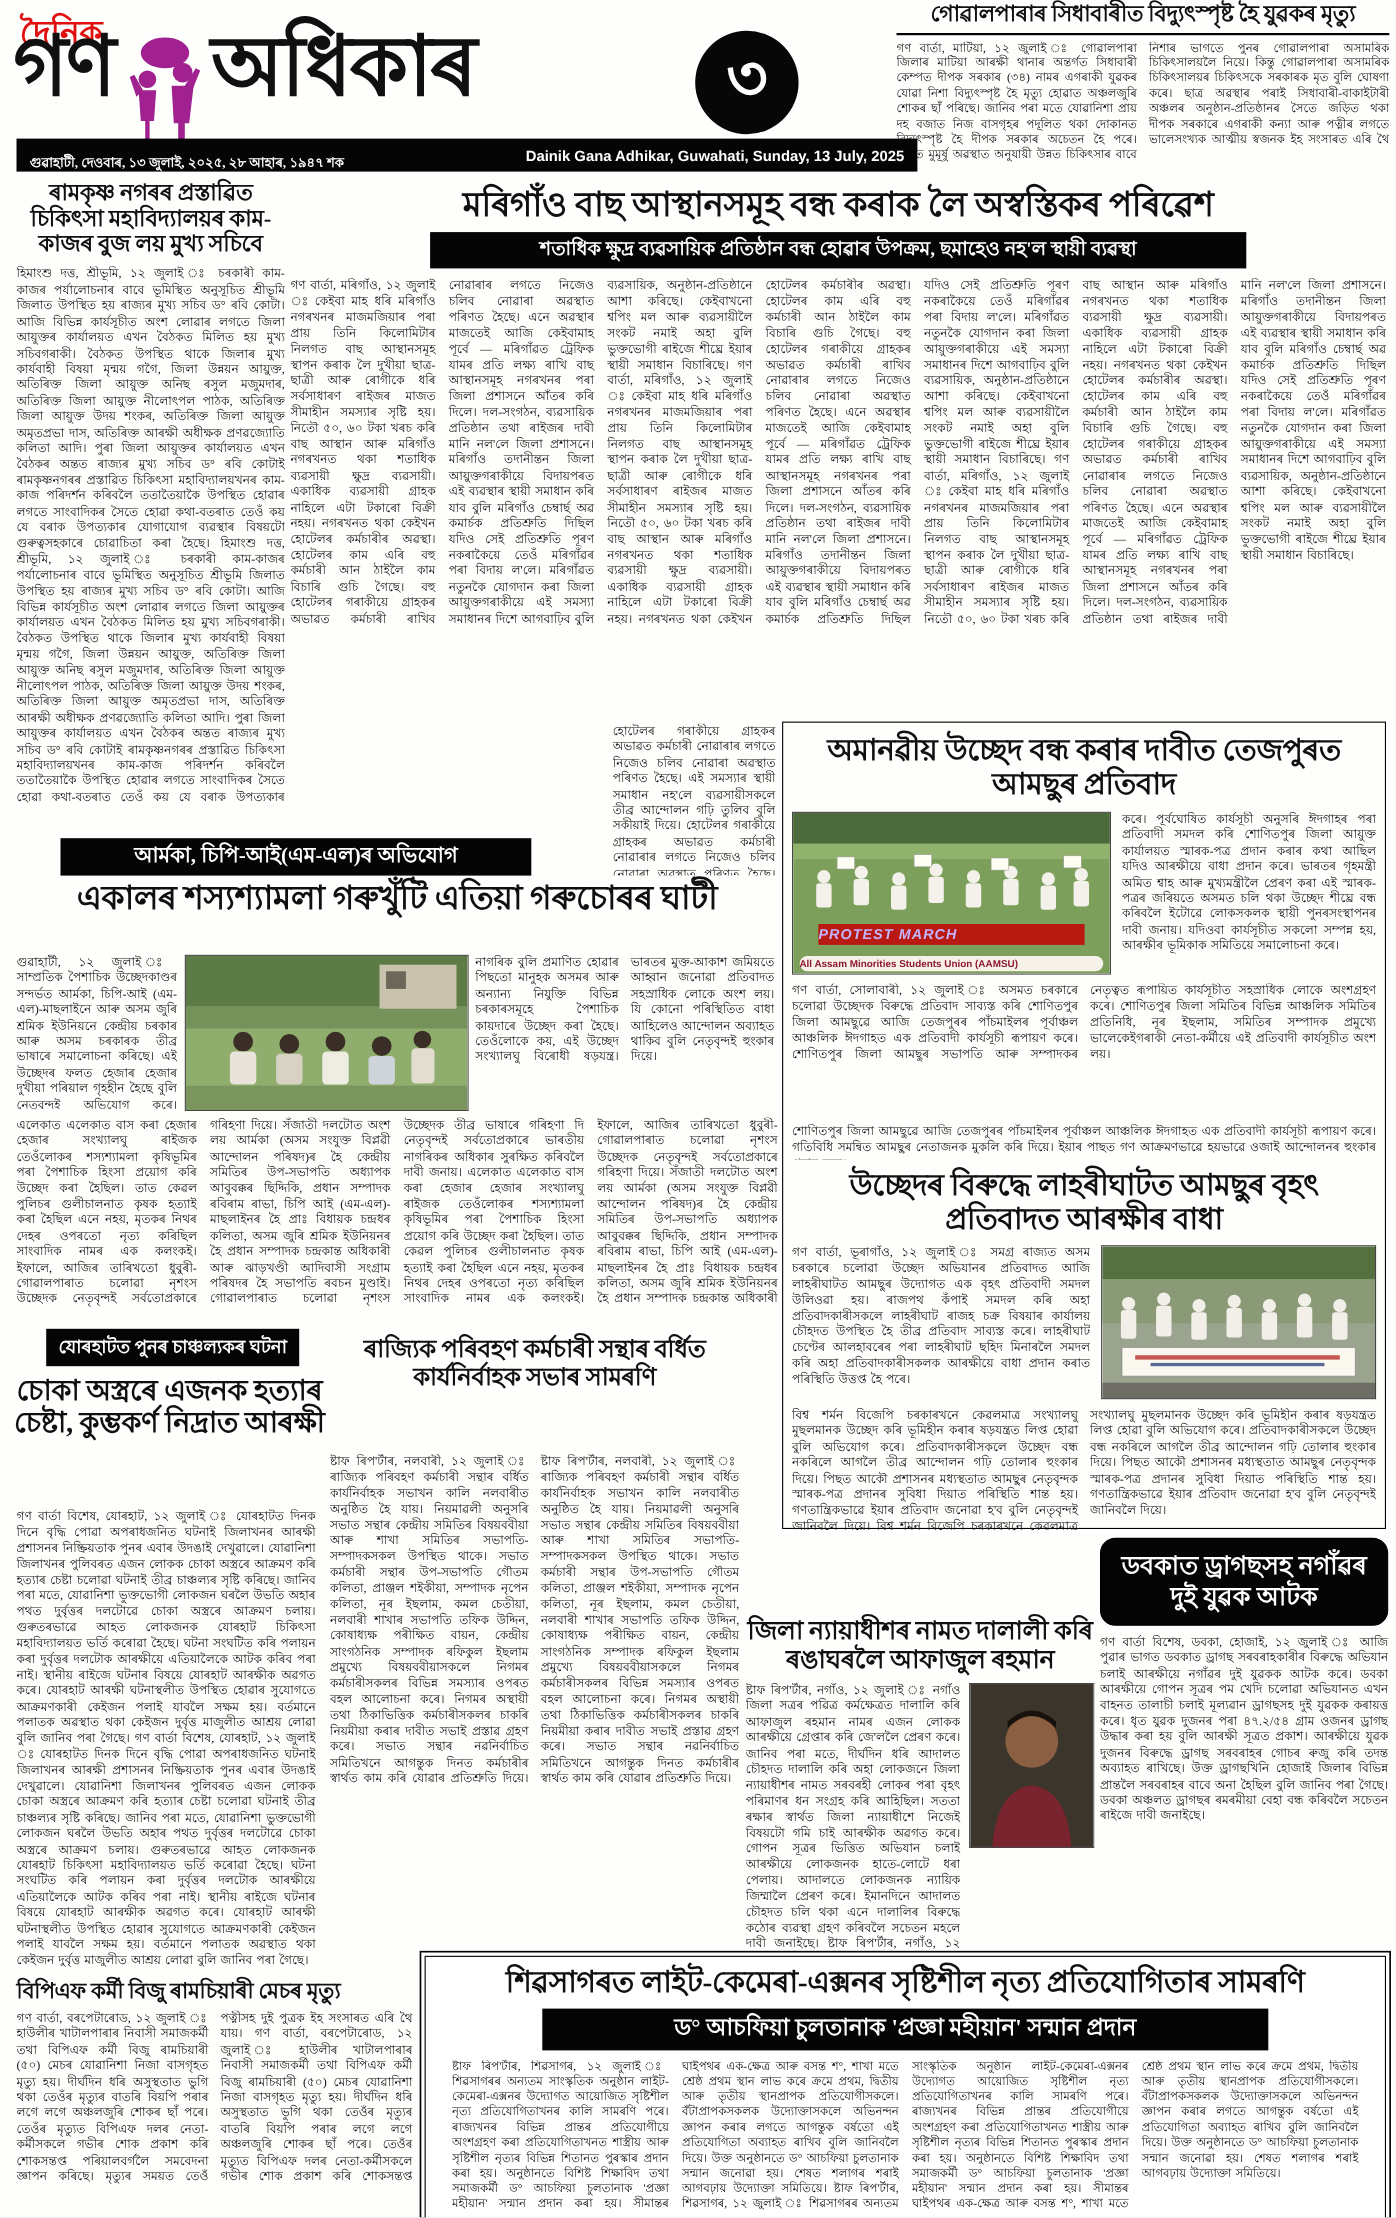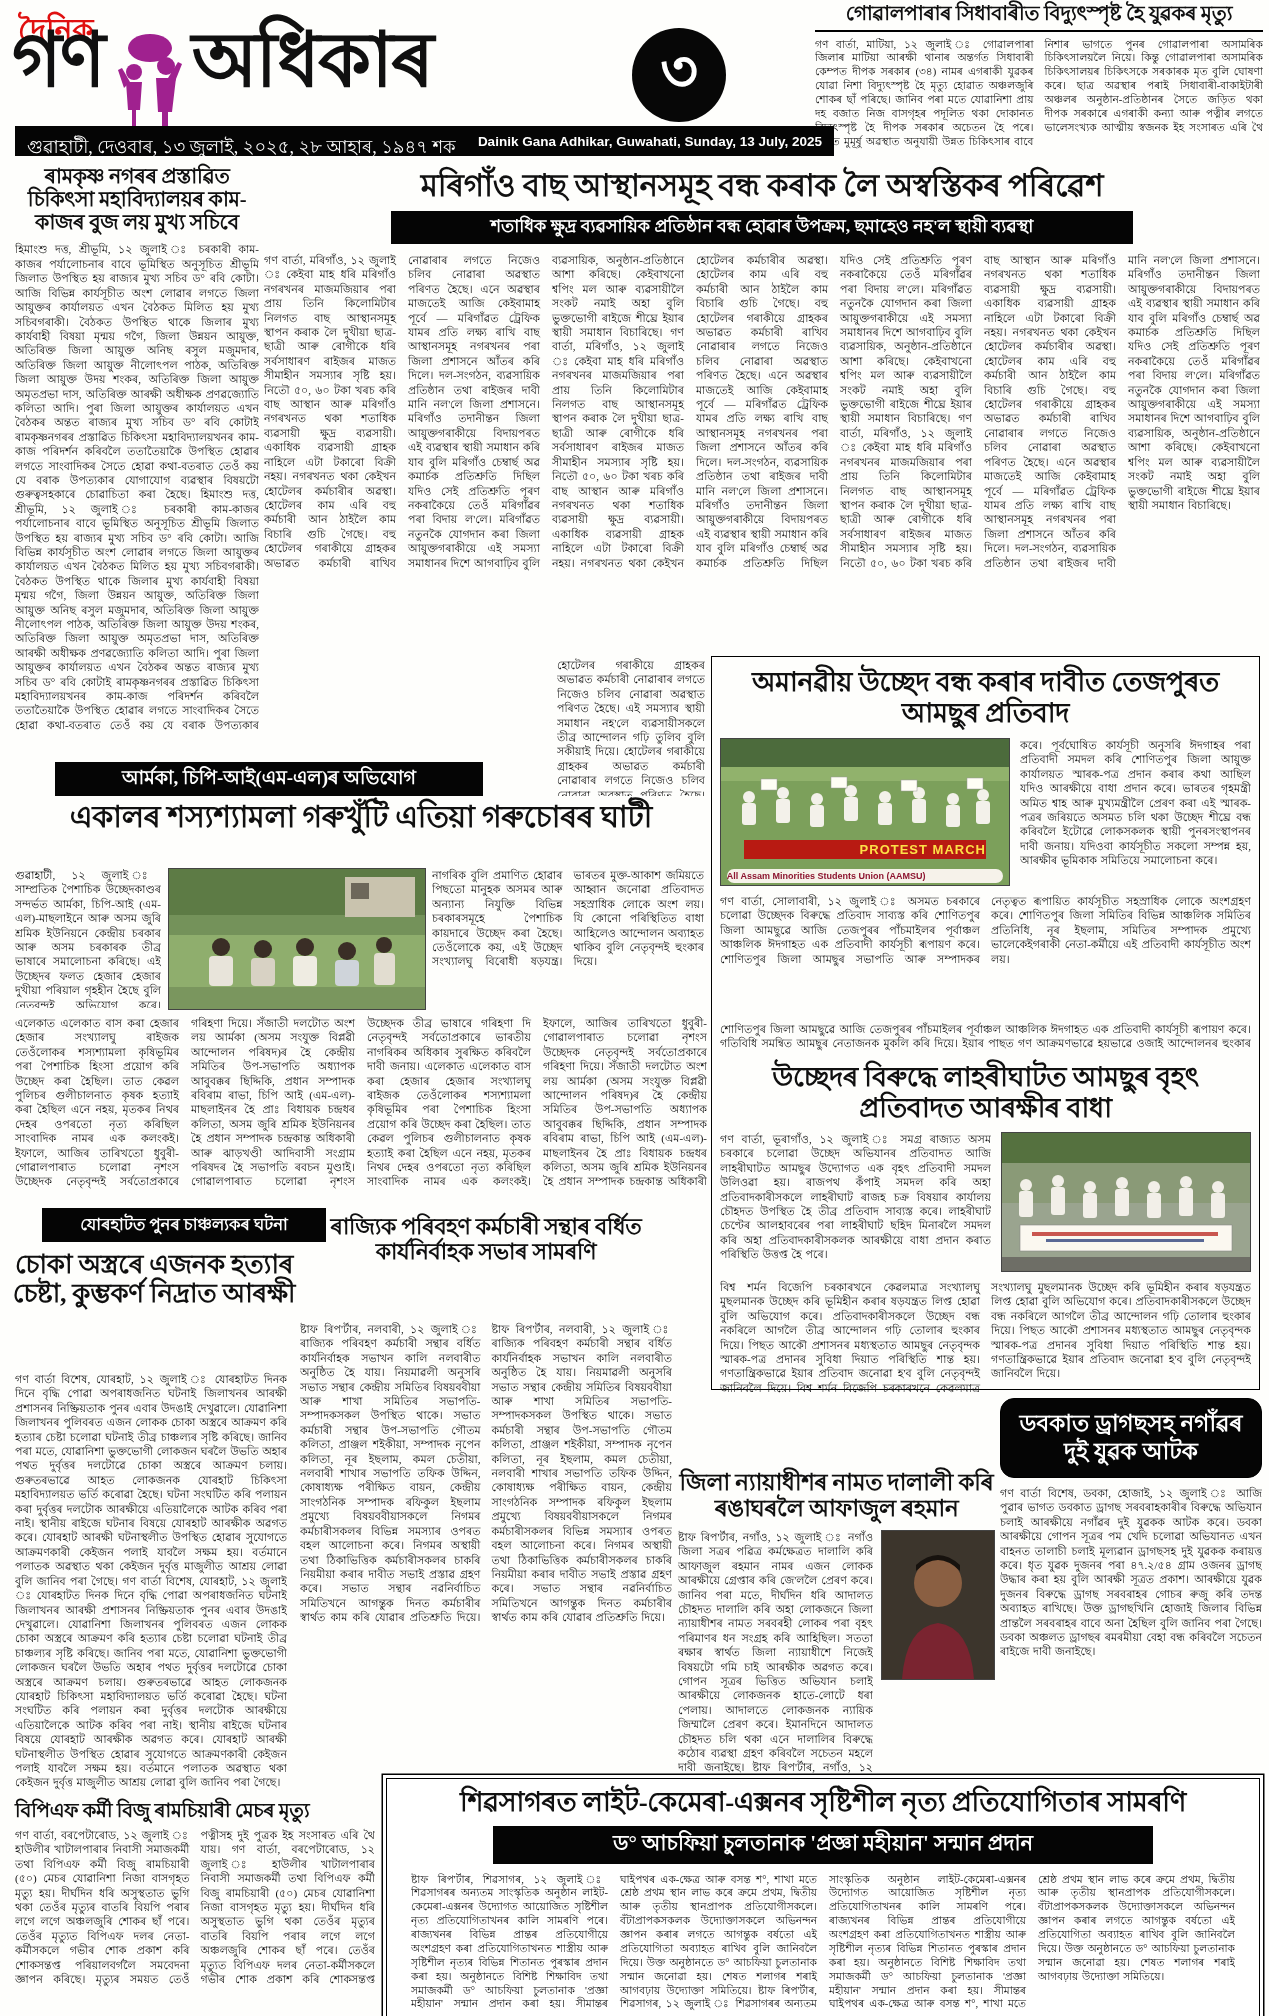--- a/index.html
+++ b/index.html
@@ -14,22 +14,22 @@
   .cols7{column-count:7;column-gap:12px;}
   .outlined{border:1.6px solid #000;}
   .dbl{box-shadow:0 0 0 3px #fff,0 0 0 4.5px #000;}
   .underlined-head{border-bottom:2.5px solid #000;padding-bottom:5px;}
   .datebar{background:#050505;color:#fff;display:flex;justify-content:space-between;align-items:center;padding:0 12px;}
   .datebar .en{font-family:"Liberation Sans","DejaVu Sans",sans-serif;font-weight:bold;}
   .logo-red{color:#e01010;font-weight:bold;text-align:right;}
   .logo-main{display:flex;align-items:flex-end;gap:6px;font-weight:bold;letter-spacing:-2px;}
   .page-circle{background:#070707;border-radius:50%;color:#fff;display:flex;align-items:center;justify-content:center;font-weight:bold;}
   .photo{position:relative;overflow:hidden;border:1px solid #444;}
-  .photo .banner-red{position:absolute;left:8%;right:8%;bottom:26px;background:#b81a12;color:#fde047;
-      font-family:"Liberation Sans",sans-serif;font-weight:bold;text-align:right;font-size:13px;padding:2px 0;letter-spacing:1px;}
+  .photo .banner-red{position:absolute;left:8%;right:8%;bottom:26px;background:#b81a12;color:#c4b5fd;
+      font-family:"Liberation Sans",sans-serif;font-weight:bold;text-align:left;font-size:13px;padding:2px 0;letter-spacing:1px;font-style:italic;}
   .photo .banner-white{position:absolute;left:2%;right:2%;bottom:2px;background:#f6f2ea;color:#8d1530;
       font-family:"Liberation Sans",sans-serif;font-weight:bold;text-align:left;font-size:9px;padding:2px 0;border-radius:8px;}
 </style>
 </head>
 <body>
 
 <div class="page">
 
   <div class="abs logo-red" style="left:18px;top:6px;font-size:30px;">দৈনিক</div>
   <div class="abs logo-main" style="left:12px;top:28px;height:100px;font-size:76px;">
@@ -49,21 +49,21 @@
   </div>
 
   <div class="abs page-circle" style="left:632px;top:28px;width:94px;height:94px;font-size:58px;">৩</div>
 
   <div class="abs" style="left:815px;top:2px;width:448px;">
     <div class="headline underlined-head" style="font-size:20px;">গোৱালপাৰাৰ সিধাবাৰীত বিদ্যুৎস্পৃষ্ট হৈ যুৱকৰ মৃত্যু</div>
     <div class="body-text cols2" style="height:114px;margin-top:6px;font-size:10.6px;">গণ বাৰ্তা, মাটিয়া, ১২ জুলাই ঃ গোৱালপাৰা জিলাৰ মাটিয়া আৰক্ষী থানাৰ অন্তৰ্গত সিধাবাৰী কেম্পত দীপক সৰকাৰ (৩৪) নামৰ এগৰাকী যুৱকৰ যোৱা নিশা বিদ্যুৎস্পৃষ্ট হৈ মৃত্যু হোৱাত অঞ্চলজুৰি শোকৰ ছাঁ পৰিছে। জানিব পৰা মতে যোৱানিশা প্ৰায় দহ বজাত নিজ বাসগৃহৰ পদূলিত থকা দোকানত বিদ্যুৎস্পৃষ্ট হৈ দীপক সৰকাৰ অচেতন হৈ পৰে। পিছত মুমূৰ্ষু অৱস্থাত অনুযায়ী উন্নত চিকিৎসাৰ বাবে নিশাৰ ভাগতে পুনৰ গোৱালপাৰা অসামৰিক চিকিৎসালয়লৈ নিয়ে। কিন্তু গোৱালপাৰা অসামৰিক চিকিৎসালয়ৰ চিকিৎসকে সৰকাৰক মৃত বুলি ঘোষণা কৰে। ছাত্ৰ অৱস্থাৰ পৰাই সিধাবাৰী-বাকাইটাৰী অঞ্চলৰ অনুষ্ঠান-প্ৰতিষ্ঠানৰ সৈতে জড়িত থকা দীপক সৰকাৰে এগৰাকী কন্যা আৰু পত্নীৰ লগতে ভালেসংখ্যক আত্মীয় স্বজনক ইহ সংসাৰত এৰি থৈ যায়। তেওঁৰ মৃত্যুত চেতনা ঘূৰি নহাত চিকিৎসকৰ পৰামৰ্শ মতে শোকৰ ছাঁ পৰিছে।</div>
   </div>
 
   <div class="abs datebar" style="left:15px;top:126px;width:795px;height:30px;">
-    <span style="font-size:18px;font-weight:normal;margin-top:15px;">গুৱাহাটী, দেওবাৰ, ১৩ জুলাই, ২০২৫, ২৮ আহাৰ, ১৯৪৭ শক</span>
+    <span style="font-size:12px;font-weight:bold;margin-top:15px;">গুৱাহাটী, দেওবাৰ, ১৩ জুলাই, ২০২৫, ২৮ আহাৰ, ১৯৪৭ শক</span>
     <span class="en" style="font-size:13.5px;">Dainik Gana Adhikar, Guwahati, Sunday, 13 July, 2025</span>
   </div>
 
   <div class="abs" style="left:15px;top:165px;width:244px;">
     <div class="headline" style="font-size:20.5px;">ৰামকৃষ্ণ নগৰৰ প্ৰস্তাৱিত চিকিৎসা মহাবিদ্যালয়ৰ কাম-কাজৰ বুজ লয় মুখ্য সচিবে</div>
     <div class="body-text" style="height:488px;margin-top:8px;">হিমাংশু দত্ত, শ্ৰীভূমি, ১২ জুলাই ঃ চৰকাৰী কাম-কাজৰ পৰ্যালোচনাৰ বাবে ভূমিস্থিত অনুসূচিত শ্ৰীভূমি জিলাত উপস্থিত হয় ৰাজ্যৰ মুখ্য সচিব ড° ৰবি কোটা। আজি বিভিন্ন কাৰ্যসূচীত অংশ লোৱাৰ লগতে জিলা আয়ুক্তৰ কাৰ্যালয়ত এখন বৈঠকত মিলিত হয় মুখ্য সচিবগৰাকী। বৈঠকত উপস্থিত থাকে জিলাৰ মুখ্য কাৰ্যবাহী বিষয়া মৃন্ময় গগৈ, জিলা উন্নয়ন আয়ুক্ত, অতিৰিক্ত জিলা আয়ুক্ত অনিছ ৰসুল মজুমদাৰ, অতিৰিক্ত জিলা আয়ুক্ত নীলোৎপল পাঠক, অতিৰিক্ত জিলা আয়ুক্ত উদয় শংকৰ, অতিৰিক্ত জিলা আয়ুক্ত অমৃতপ্ৰভা দাস, অতিৰিক্ত আৰক্ষী অধীক্ষক প্ৰণৱজ্যোতি কলিতা আদি। পুৰা জিলা আয়ুক্তৰ কাৰ্যালয়ত এখন বৈঠকৰ অন্তত ৰাজ্যৰ মুখ্য সচিব ড° ৰবি কোটাই ৰামকৃষ্ণনগৰৰ প্ৰস্তাৱিত চিকিৎসা মহাবিদ্যালয়খনৰ কাম-কাজ পৰিদৰ্শন কৰিবলৈ ততাতৈয়াকৈ উপস্থিত হোৱাৰ লগতে সাংবাদিকৰ সৈতে হোৱা কথা-বতৰাত তেওঁ কয় যে বৰাক উপত্যকাৰ যোগাযোগ ব্যৱস্থাৰ বিষয়টো গুৰুত্বসহকাৰে চোৱাচিতা কৰা হৈছে। হিমাংশু দত্ত, শ্ৰীভূমি, ১২ জুলাই ঃ চৰকাৰী কাম-কাজৰ পৰ্যালোচনাৰ বাবে ভূমিস্থিত অনুসূচিত শ্ৰীভূমি জিলাত উপস্থিত হয় ৰাজ্যৰ মুখ্য সচিব ড° ৰবি কোটা। আজি বিভিন্ন কাৰ্যসূচীত অংশ লোৱাৰ লগতে জিলা আয়ুক্তৰ কাৰ্যালয়ত এখন বৈঠকত মিলিত হয় মুখ্য সচিবগৰাকী। বৈঠকত উপস্থিত থাকে জিলাৰ মুখ্য কাৰ্যবাহী বিষয়া মৃন্ময় গগৈ, জিলা উন্নয়ন আয়ুক্ত, অতিৰিক্ত জিলা আয়ুক্ত অনিছ ৰসুল মজুমদাৰ, অতিৰিক্ত জিলা আয়ুক্ত নীলোৎপল পাঠক, অতিৰিক্ত জিলা আয়ুক্ত উদয় শংকৰ, অতিৰিক্ত জিলা আয়ুক্ত অমৃতপ্ৰভা দাস, অতিৰিক্ত আৰক্ষী অধীক্ষক প্ৰণৱজ্যোতি কলিতা আদি। পুৰা জিলা আয়ুক্তৰ কাৰ্যালয়ত এখন বৈঠকৰ অন্তত ৰাজ্যৰ মুখ্য সচিব ড° ৰবি কোটাই ৰামকৃষ্ণনগৰৰ প্ৰস্তাৱিত চিকিৎসা মহাবিদ্যালয়খনৰ কাম-কাজ পৰিদৰ্শন কৰিবলৈ ততাতৈয়াকৈ উপস্থিত হোৱাৰ লগতে সাংবাদিকৰ সৈতে হোৱা কথা-বতৰাত তেওঁ কয় যে বৰাক উপত্যকাৰ যোগাযোগ ব্যৱস্থাৰ বিষয়টো গুৰুত্বসহকাৰে চোৱাচিতা কৰা হৈছে।</div>
   </div>
 
   <div class="abs" style="left:264px;top:168px;width:996px;">
     <div class="headline" style="font-size:31px;">মৰিগাঁও বাছ আস্থানসমূহ বন্ধ কৰাক লৈ অস্বস্তিকৰ পৰিৱেশ</div>
@@ -177,21 +177,21 @@
           <rect x="18" y="92" width="212" height="26" fill="#fbf8f0" stroke="#888" stroke-width="0.6"></rect>
           <rect x="30" y="99" width="186" height="4" fill="#c03a33" opacity="0.85"></rect>
           <rect x="44" y="106" width="158" height="3" fill="#31437e" opacity="0.8"></rect>
           <rect y="124" width="248" height="14" fill="#6e6e66"></rect>
         </svg>
       </div>
     </div>
     <div class="body-text cols2" style="height:118px;margin-top:8px;">বিশ্ব শৰ্মন বিজেপি চৰকাৰখনে কেৱলমাত্ৰ সংখ্যালঘু মুছলমানক উচ্ছেদ কৰি ভূমিহীন কৰাৰ ষড়যন্ত্ৰত লিপ্ত হোৱা বুলি অভিযোগ কৰে। প্ৰতিবাদকাৰীসকলে উচ্ছেদ বন্ধ নকৰিলে আগলৈ তীব্ৰ আন্দোলন গঢ়ি তোলাৰ হুংকাৰ দিয়ে। পিছত আকৌ প্ৰশাসনৰ মধ্যস্থতাত আমছুৰ নেতৃবৃন্দক স্মাৰক-পত্ৰ প্ৰদানৰ সুবিধা দিয়াত পৰিস্থিতি শান্ত হয়। গণতান্ত্ৰিকভাৱে ইয়াৰ প্ৰতিবাদ জনোৱা হ'ব বুলি নেতৃবৃন্দই জানিবলৈ দিয়ে। বিশ্ব শৰ্মন বিজেপি চৰকাৰখনে কেৱলমাত্ৰ সংখ্যালঘু মুছলমানক উচ্ছেদ কৰি ভূমিহীন কৰাৰ ষড়যন্ত্ৰত লিপ্ত হোৱা বুলি অভিযোগ কৰে। প্ৰতিবাদকাৰীসকলে উচ্ছেদ বন্ধ নকৰিলে আগলৈ তীব্ৰ আন্দোলন গঢ়ি তোলাৰ হুংকাৰ দিয়ে। পিছত আকৌ প্ৰশাসনৰ মধ্যস্থতাত আমছুৰ নেতৃবৃন্দক স্মাৰক-পত্ৰ প্ৰদানৰ সুবিধা দিয়াত পৰিস্থিতি শান্ত হয়। গণতান্ত্ৰিকভাৱে ইয়াৰ প্ৰতিবাদ জনোৱা হ'ব বুলি নেতৃবৃন্দই জানিবলৈ দিয়ে।</div>
   </div>
 
-  <div class="abs strip" style="left:42px;top:1208px;width:284px;height:34px;font-size:16.5px;">যোৰহাটত পুনৰ চাঞ্চল্যকৰ ঘটনা</div>
+  <div class="abs strip" style="left:42px;top:1208px;width:230px;height:34px;font-size:16.5px;">যোৰহাটত পুনৰ চাঞ্চল্যকৰ ঘটনা</div>
   <div class="abs headline" style="left:10px;top:1250px;width:288px;font-size:26px;">চোকা অস্ত্ৰৰে এজনক হত্যাৰ চেষ্টা, কুম্ভকৰ্ণ নিদ্ৰাত আৰক্ষী</div>
   <div class="abs body-text" style="left:15px;top:1372px;width:272px;height:424px;">গণ বাৰ্তা বিশেষ, যোৰহাট, ১২ জুলাই ঃ যোৰহাটত দিনক দিনে বৃদ্ধি পোৱা অপৰাধজনিত ঘটনাই জিলাখনৰ আৰক্ষী প্ৰশাসনৰ নিষ্ক্ৰিয়তাক পুনৰ এবাৰ উদঙাই দেখুৱালে। যোৱানিশা জিলাখনৰ পুলিবৰত এজন লোকক চোকা অস্ত্ৰৰে আক্ৰমণ কৰি হত্যাৰ চেষ্টা চলোৱা ঘটনাই তীব্ৰ চাঞ্চল্যৰ সৃষ্টি কৰিছে। জানিব পৰা মতে, যোৱানিশা ভুক্তভোগী লোকজন ঘৰলৈ উভতি অহাৰ পথত দুৰ্বৃত্তৰ দলটোৱে চোকা অস্ত্ৰৰে আক্ৰমণ চলায়। গুৰুতৰভাৱে আহত লোকজনক যোৰহাট চিকিৎসা মহাবিদ্যালয়ত ভৰ্তি কৰোৱা হৈছে। ঘটনা সংঘটিত কৰি পলায়ন কৰা দুৰ্বৃত্তৰ দলটোক আৰক্ষীয়ে এতিয়ালৈকে আটক কৰিব পৰা নাই। স্থানীয় ৰাইজে ঘটনাৰ বিষয়ে যোৰহাট আৰক্ষীক অৱগত কৰে। যোৰহাট আৰক্ষী ঘটনাস্থলীত উপস্থিত হোৱাৰ সুযোগতে আক্ৰমণকাৰী কেইজন পলাই যাবলৈ সক্ষম হয়। বৰ্তমানে পলাতক অৱস্থাত থকা কেইজন দুৰ্বৃত্ত মাজুলীত আশ্ৰয় লোৱা বুলি জানিব পৰা গৈছে। গণ বাৰ্তা বিশেষ, যোৰহাট, ১২ জুলাই ঃ যোৰহাটত দিনক দিনে বৃদ্ধি পোৱা অপৰাধজনিত ঘটনাই জিলাখনৰ আৰক্ষী প্ৰশাসনৰ নিষ্ক্ৰিয়তাক পুনৰ এবাৰ উদঙাই দেখুৱালে। যোৱানিশা জিলাখনৰ পুলিবৰত এজন লোকক চোকা অস্ত্ৰৰে আক্ৰমণ কৰি হত্যাৰ চেষ্টা চলোৱা ঘটনাই তীব্ৰ চাঞ্চল্যৰ সৃষ্টি কৰিছে। জানিব পৰা মতে, যোৱানিশা ভুক্তভোগী লোকজন ঘৰলৈ উভতি অহাৰ পথত দুৰ্বৃত্তৰ দলটোৱে চোকা অস্ত্ৰৰে আক্ৰমণ চলায়। গুৰুতৰভাৱে আহত লোকজনক যোৰহাট চিকিৎসা মহাবিদ্যালয়ত ভৰ্তি কৰোৱা হৈছে। ঘটনা সংঘটিত কৰি পলায়ন কৰা দুৰ্বৃত্তৰ দলটোক আৰক্ষীয়ে এতিয়ালৈকে আটক কৰিব পৰা নাই। স্থানীয় ৰাইজে ঘটনাৰ বিষয়ে যোৰহাট আৰক্ষীক অৱগত কৰে। যোৰহাট আৰক্ষী ঘটনাস্থলীত উপস্থিত হোৱাৰ সুযোগতে আক্ৰমণকাৰী কেইজন পলাই যাবলৈ সক্ষম হয়। বৰ্তমানে পলাতক অৱস্থাত থকা কেইজন দুৰ্বৃত্ত মাজুলীত আশ্ৰয় লোৱা বুলি জানিব পৰা গৈছে।</div>
 
   <div class="abs headline" style="left:300px;top:1215px;width:372px;font-size:22px;">ৰাজ্যিক পৰিবহণ কৰ্মচাৰী সন্থাৰ বৰ্ধিত কাৰ্যনিৰ্বাহক সভাৰ সামৰণি</div>
   <div class="abs body-text cols2" style="left:300px;top:1322px;width:372px;height:398px;">ষ্টাফ ৰিপ'ৰ্টাৰ, নলবাৰী, ১২ জুলাই ঃ ৰাজ্যিক পৰিবহণ কৰ্মচাৰী সন্থাৰ বৰ্ধিত কাৰ্যনিৰ্বাহক সভাখন কালি নলবাৰীত অনুষ্ঠিত হৈ যায়। নিয়মাৱলী অনুসৰি সভাত সন্থাৰ কেন্দ্ৰীয় সমিতিৰ বিষয়ববীয়া আৰু শাখা সমিতিৰ সভাপতি-সম্পাদকসকল উপস্থিত থাকে। সভাত কৰ্মচাৰী সন্থাৰ উপ-সভাপতি গৌতম কলিতা, প্ৰাঞ্জল শইকীয়া, সম্পাদক নৃপেন কলিতা, নূৰ ইছলাম, কমল চেতীয়া, নলবাৰী শাখাৰ সভাপতি তফিক উদ্দিন, কোষাধ্যক্ষ পৰীক্ষিত বায়ন, কেন্দ্ৰীয় সাংগঠনিক সম্পাদক ৰফিকুল ইছলাম প্ৰমুখ্যে বিষয়ববীয়াসকলে নিগমৰ কৰ্মচাৰীসকলৰ বিভিন্ন সমস্যাৰ ওপৰত বহল আলোচনা কৰে। নিগমৰ অস্থায়ী তথা ঠিকাভিত্তিক কৰ্মচাৰীসকলৰ চাকৰি নিয়মীয়া কৰাৰ দাবীত সভাই প্ৰস্তাৱ গ্ৰহণ কৰে। সভাত সন্থাৰ নৱনিৰ্বাচিত সমিতিখনে আগন্তুক দিনত কৰ্মচাৰীৰ স্বাৰ্থত কাম কৰি যোৱাৰ প্ৰতিশ্ৰুতি দিয়ে। ষ্টাফ ৰিপ'ৰ্টাৰ, নলবাৰী, ১২ জুলাই ঃ ৰাজ্যিক পৰিবহণ কৰ্মচাৰী সন্থাৰ বৰ্ধিত কাৰ্যনিৰ্বাহক সভাখন কালি নলবাৰীত অনুষ্ঠিত হৈ যায়। নিয়মাৱলী অনুসৰি সভাত সন্থাৰ কেন্দ্ৰীয় সমিতিৰ বিষয়ববীয়া আৰু শাখা সমিতিৰ সভাপতি-সম্পাদকসকল উপস্থিত থাকে। সভাত কৰ্মচাৰী সন্থাৰ উপ-সভাপতি গৌতম কলিতা, প্ৰাঞ্জল শইকীয়া, সম্পাদক নৃপেন কলিতা, নূৰ ইছলাম, কমল চেতীয়া, নলবাৰী শাখাৰ সভাপতি তফিক উদ্দিন, কোষাধ্যক্ষ পৰীক্ষিত বায়ন, কেন্দ্ৰীয় সাংগঠনিক সম্পাদক ৰফিকুল ইছলাম প্ৰমুখ্যে বিষয়ববীয়াসকলে নিগমৰ কৰ্মচাৰীসকলৰ বিভিন্ন সমস্যাৰ ওপৰত বহল আলোচনা কৰে। নিগমৰ অস্থায়ী তথা ঠিকাভিত্তিক কৰ্মচাৰীসকলৰ চাকৰি নিয়মীয়া কৰাৰ দাবীত সভাই প্ৰস্তাৱ গ্ৰহণ কৰে। সভাত সন্থাৰ নৱনিৰ্বাচিত সমিতিখনে আগন্তুক দিনত কৰ্মচাৰীৰ স্বাৰ্থত কাম কৰি যোৱাৰ প্ৰতিশ্ৰুতি দিয়ে।</div>
 
   <div class="abs" style="left:678px;top:1470px;width:317px;">
     <div class="headline" style="font-size:23px;">জিলা ন্যায়াধীশৰ নামত দালালী কৰি ৰঙাঘৰলৈ আফাজুল ৰহমান</div>
     <div style="position:relative;margin-top:8px;height:250px;overflow:hidden;">
       <div class="photo" style="float:right;width:112px;height:148px;margin:0 0 6px 8px;">

